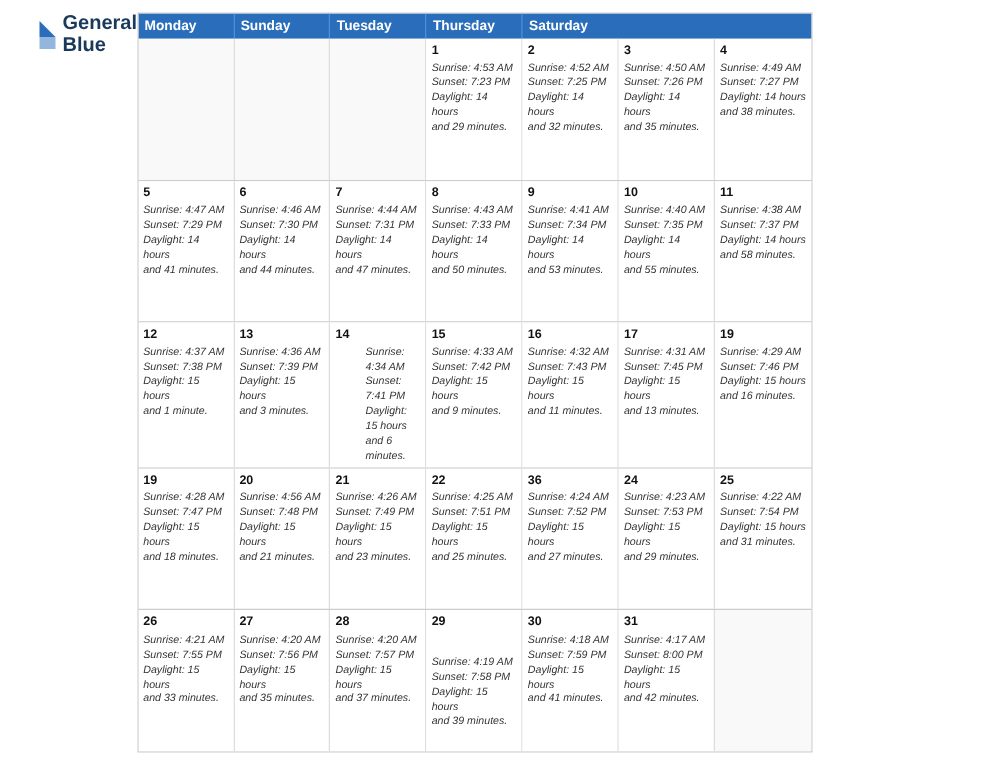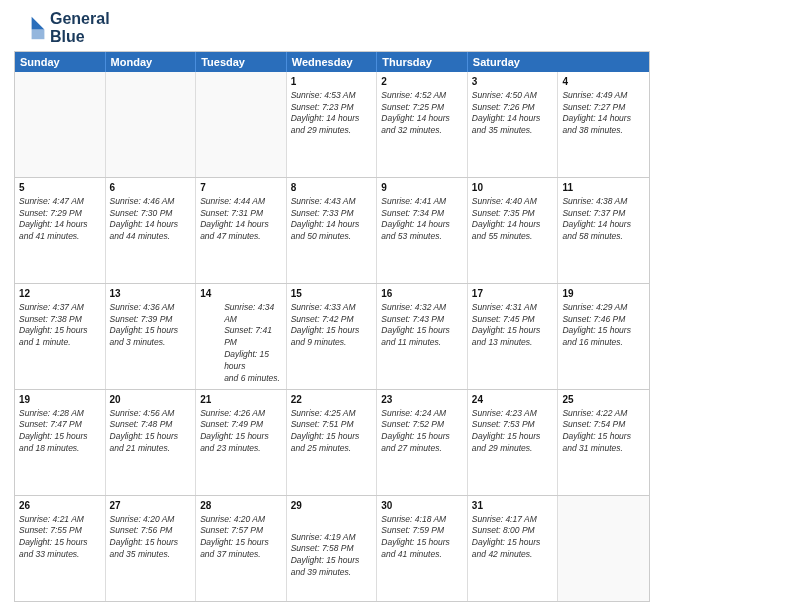--- a/index.html
+++ b/index.html
@@ -8,21 +8,21 @@
       background: #fff;
       width: 792px;
       height: 612px;
       overflow: hidden;
     }
     .page {
       width: 664px;
       height: 612px;
       padding: 10px 14px 10px 14px;
       display: flex;
-      flex-direction: column;
+      flex-direction: row;
       border-radius: 13px;
     }
     .header {
       display: flex;
       justify-content: space-between;
       align-items: flex-start;
       margin-bottom: 6px;
     }
     .logo {
       display: flex;
@@ -125,24 +125,23 @@
       </div>
     </div>
     <div class="title-block">
       <div class="main-title"></div>
       <div class="subtitle"></div>
     </div>
   </div>
 
   <div class="calendar">
     <div class="cal-header-row">
-    <div class="cal-header-cell">Sunday</div>
-        <div class="cal-header-cell">Monday</div>
+    <div class="cal-header-cell">Monday</div>
+        <div class="cal-header-cell">Sunday</div>
         <div class="cal-header-cell">Tuesday</div>
-        <div class="cal-header-cell">Wednesday</div>
         <div class="cal-header-cell">Thursday</div>
         <div class="cal-header-cell">Saturday</div>
       </div>
     <div class="cal-body">
     <div class="cal-week">
           <div class="cal-cell empty"></div>
           <div class="cal-cell empty"></div>
           <div class="cal-cell empty"></div>
           <div class="cal-cell">
             <span class="day-num">1</span>
@@ -298,21 +297,21 @@
 and 23 minutes.</div>
           </div>
           <div class="cal-cell">
             <span class="day-num">22</span>
             <div class="cell-info" style="white-space: pre-line;">Sunrise: 4:25 AM
 Sunset: 7:51 PM
 Daylight: 15 hours
 and 25 minutes.</div>
           </div>
           <div class="cal-cell">
-            <span class="day-num">23</span>
+            <span class="day-num">36</span>
             <div class="cell-info" style="white-space: pre-line;">Sunrise: 4:24 AM
 Sunset: 7:52 PM
 Daylight: 15 hours
 and 27 minutes.</div>
           </div>
           <div class="cal-cell">
             <span class="day-num">24</span>
             <div class="cell-info" style="white-space: pre-line;">Sunrise: 4:23 AM
 Sunset: 7:53 PM
 Daylight: 15 hours

